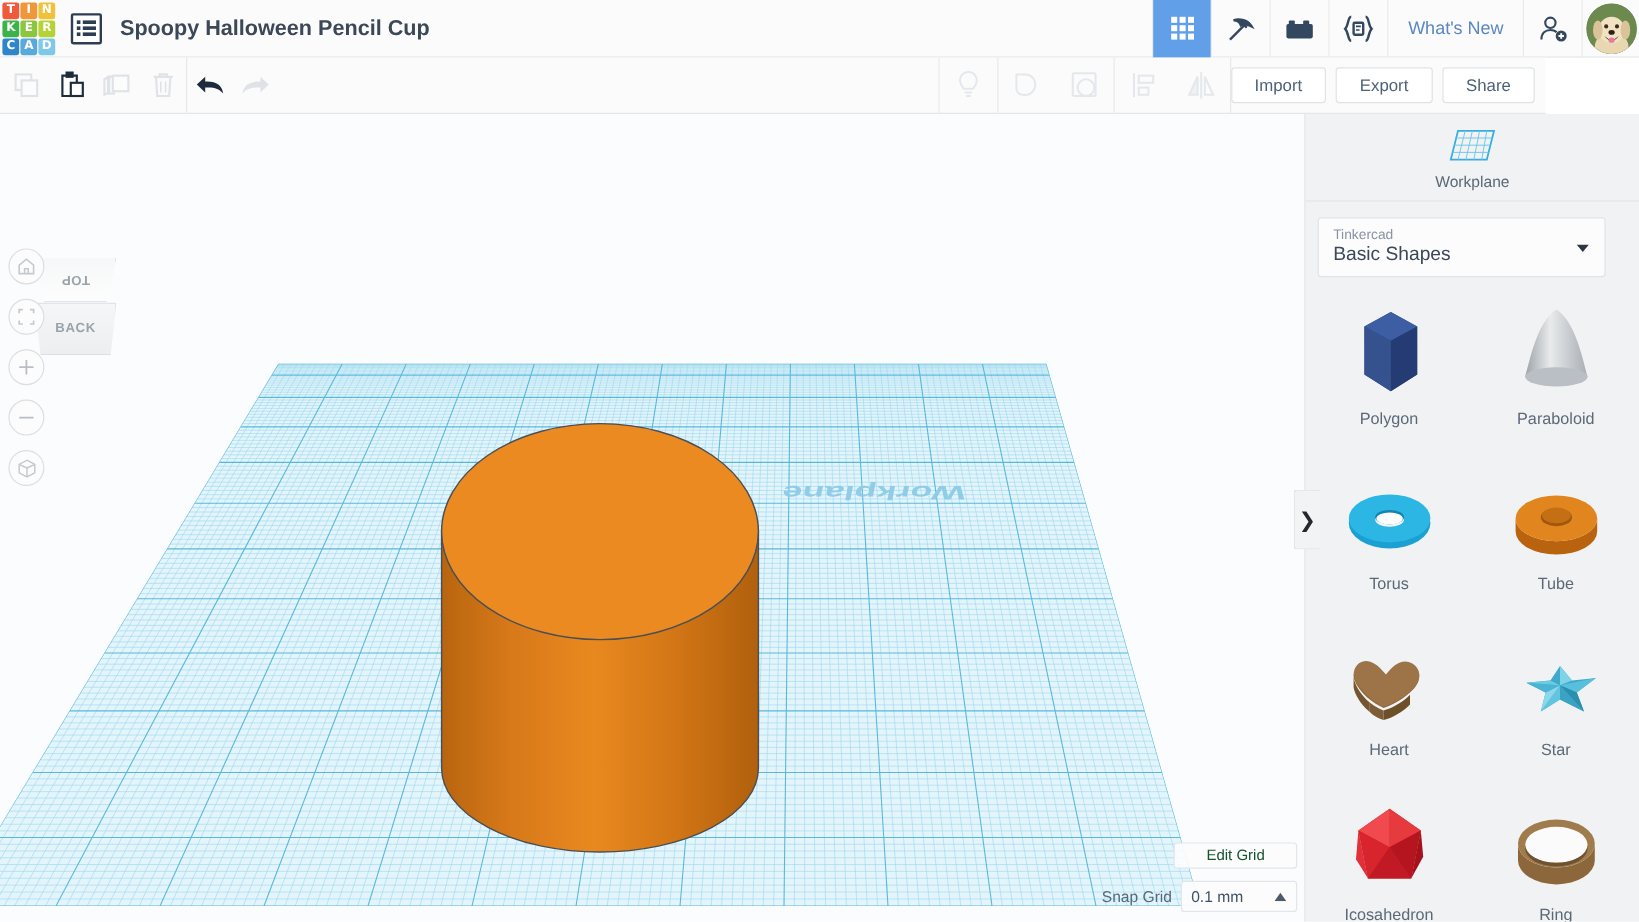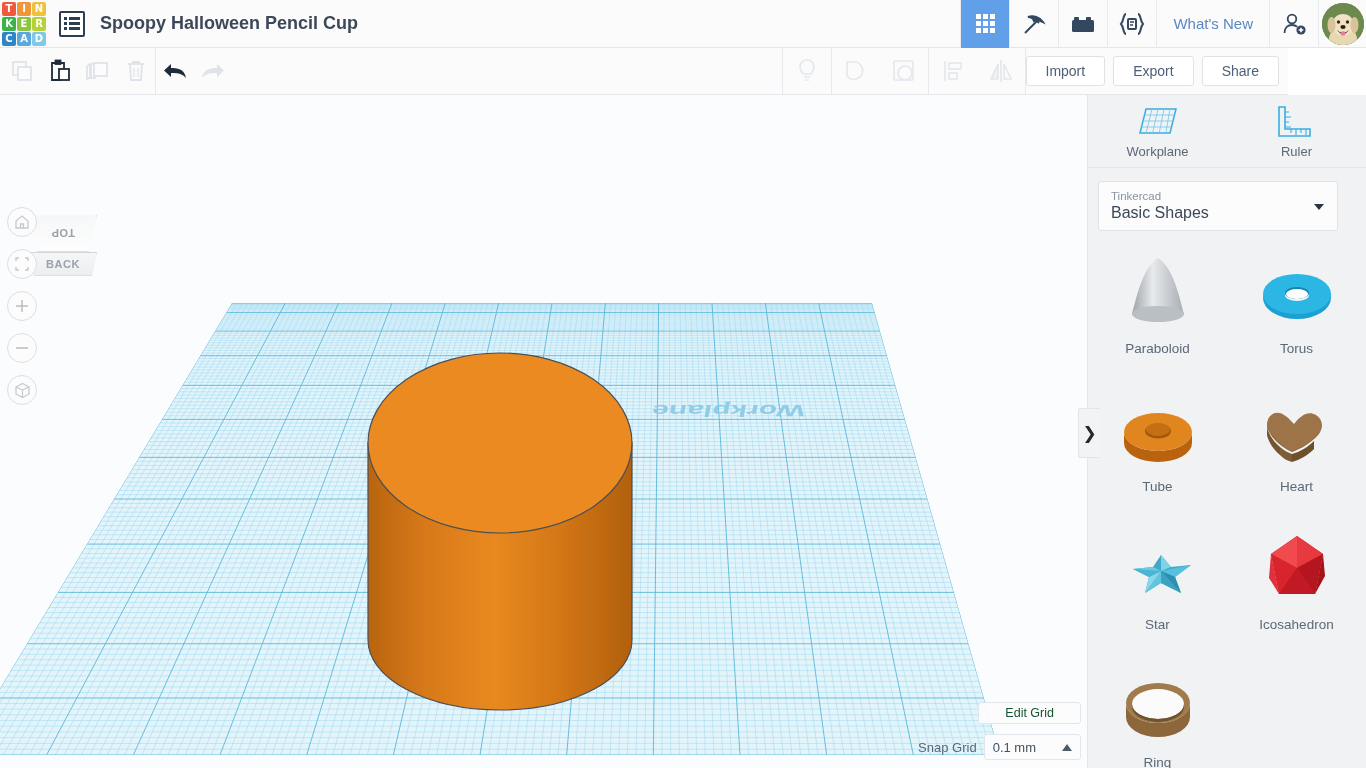--- a/index.html
+++ b/index.html
@@ -129,21 +129,21 @@
   }
   #vc-top {
     left: 7px; top: 2px; width: 68px; height: 37px;
     background: linear-gradient(#fdfdfd, #f6f7f8);
     border: 1px solid #dcdfe3;
     border-bottom: none;
     clip-path: polygon(12% 0, 88% 0, 100% 100%, 0% 100%);
     transform: rotate(180deg);
   }
   #vc-back {
-    left: 7px; top: 39px; width: 68px; height: 24px;
+    left: 7px; top: 39px; width: 68px; height: 44px;
     background: linear-gradient(#f5f6f7, #eceef0);
     border: 1px solid #dcdfe3;
     border-top: 1px solid #d3d7db;
     clip-path: polygon(0 0, 100% 0, 93% 100%, 7% 100%);
   }
 
   .roundbtn {
     position: absolute; left: 7px;
     width: 30px; height: 30px; border-radius: 50%;
     border: 1px solid #dcdfe2; background: #fcfcfd;
@@ -758,38 +758,41 @@
         <g stroke="#39ade0" stroke-width="1.5" fill="none">
           <polygon points="10,5 40,5 34,29 4,29"></polygon>
         </g>
         <g stroke="#6dc7ea" stroke-width="0.8">
           <path d="M16,5 L10,29 M22,5 L16.6,29 M28,5 L23.2,29 M34,5 L29.8,29"></path>
           <path d="M8.5,11 L38.5,11 M7,17 L37,17 M5.5,23 L35.5,23"></path>
         </g>
       </svg>
       <span>Workplane</span>
     </div>
-    <div class="ptool">
-      <svg width="42" height="36" viewBox="0 0 42 36" fill="none" stroke="#39ade0" stroke-width="1.6">
-        <path d="M9 3 V25 H34 V32 H3 V3 Z"></path>
-        <path d="M9 8 h4 M9 13 h6 M9 18 h4 M9 23 h6" stroke-width="1.1"></path>
-        <path d="M15 25 v4 M20 25 v6 M25 25 v4 M30 25 v6" stroke-width="1.1"></path>
-      </svg>
-      <span>Ruler</span>
-    </div>
   </div>
 
   <div id="shape-select">
     <div class="lbl">Tinkercad</div>
     <div class="val">Basic Shapes</div>
     <div id="shape-caret"></div>
   </div>
 
   <div id="shape-grid">
 
+    <div class="shape-cell">
+      <div class="shape-art">
+        <svg width="78" height="90" viewBox="0 0 78 90">
+          <polygon points="18,22 40,10 62,22 62,62 40,76 18,62" fill="#2e4b8a"></polygon>
+          <polygon points="18,22 40,10 62,22 40,34" fill="#3e5ea3"></polygon>
+          <polygon points="40,34 62,22 62,62 40,76" fill="#243c73"></polygon>
+          <polygon points="18,22 40,34 40,76 18,62" fill="#35528f"></polygon>
+        </svg>
+      </div>
+      <div class="shape-name">Polygon</div>
+    </div>
 
     <div class="shape-cell">
       <div class="shape-art">
         <svg width="80" height="90" viewBox="0 0 80 90">
           <defs>
               <linearGradient id="pg" x1="0" x2="1">
                 <stop offset="0" stop-color="#9da3a9"></stop>
                 <stop offset="40%" stop-color="#e8eaec"></stop>
                 <stop offset="100%" stop-color="#a8aeb4"></stop>
               </linearGradient>

